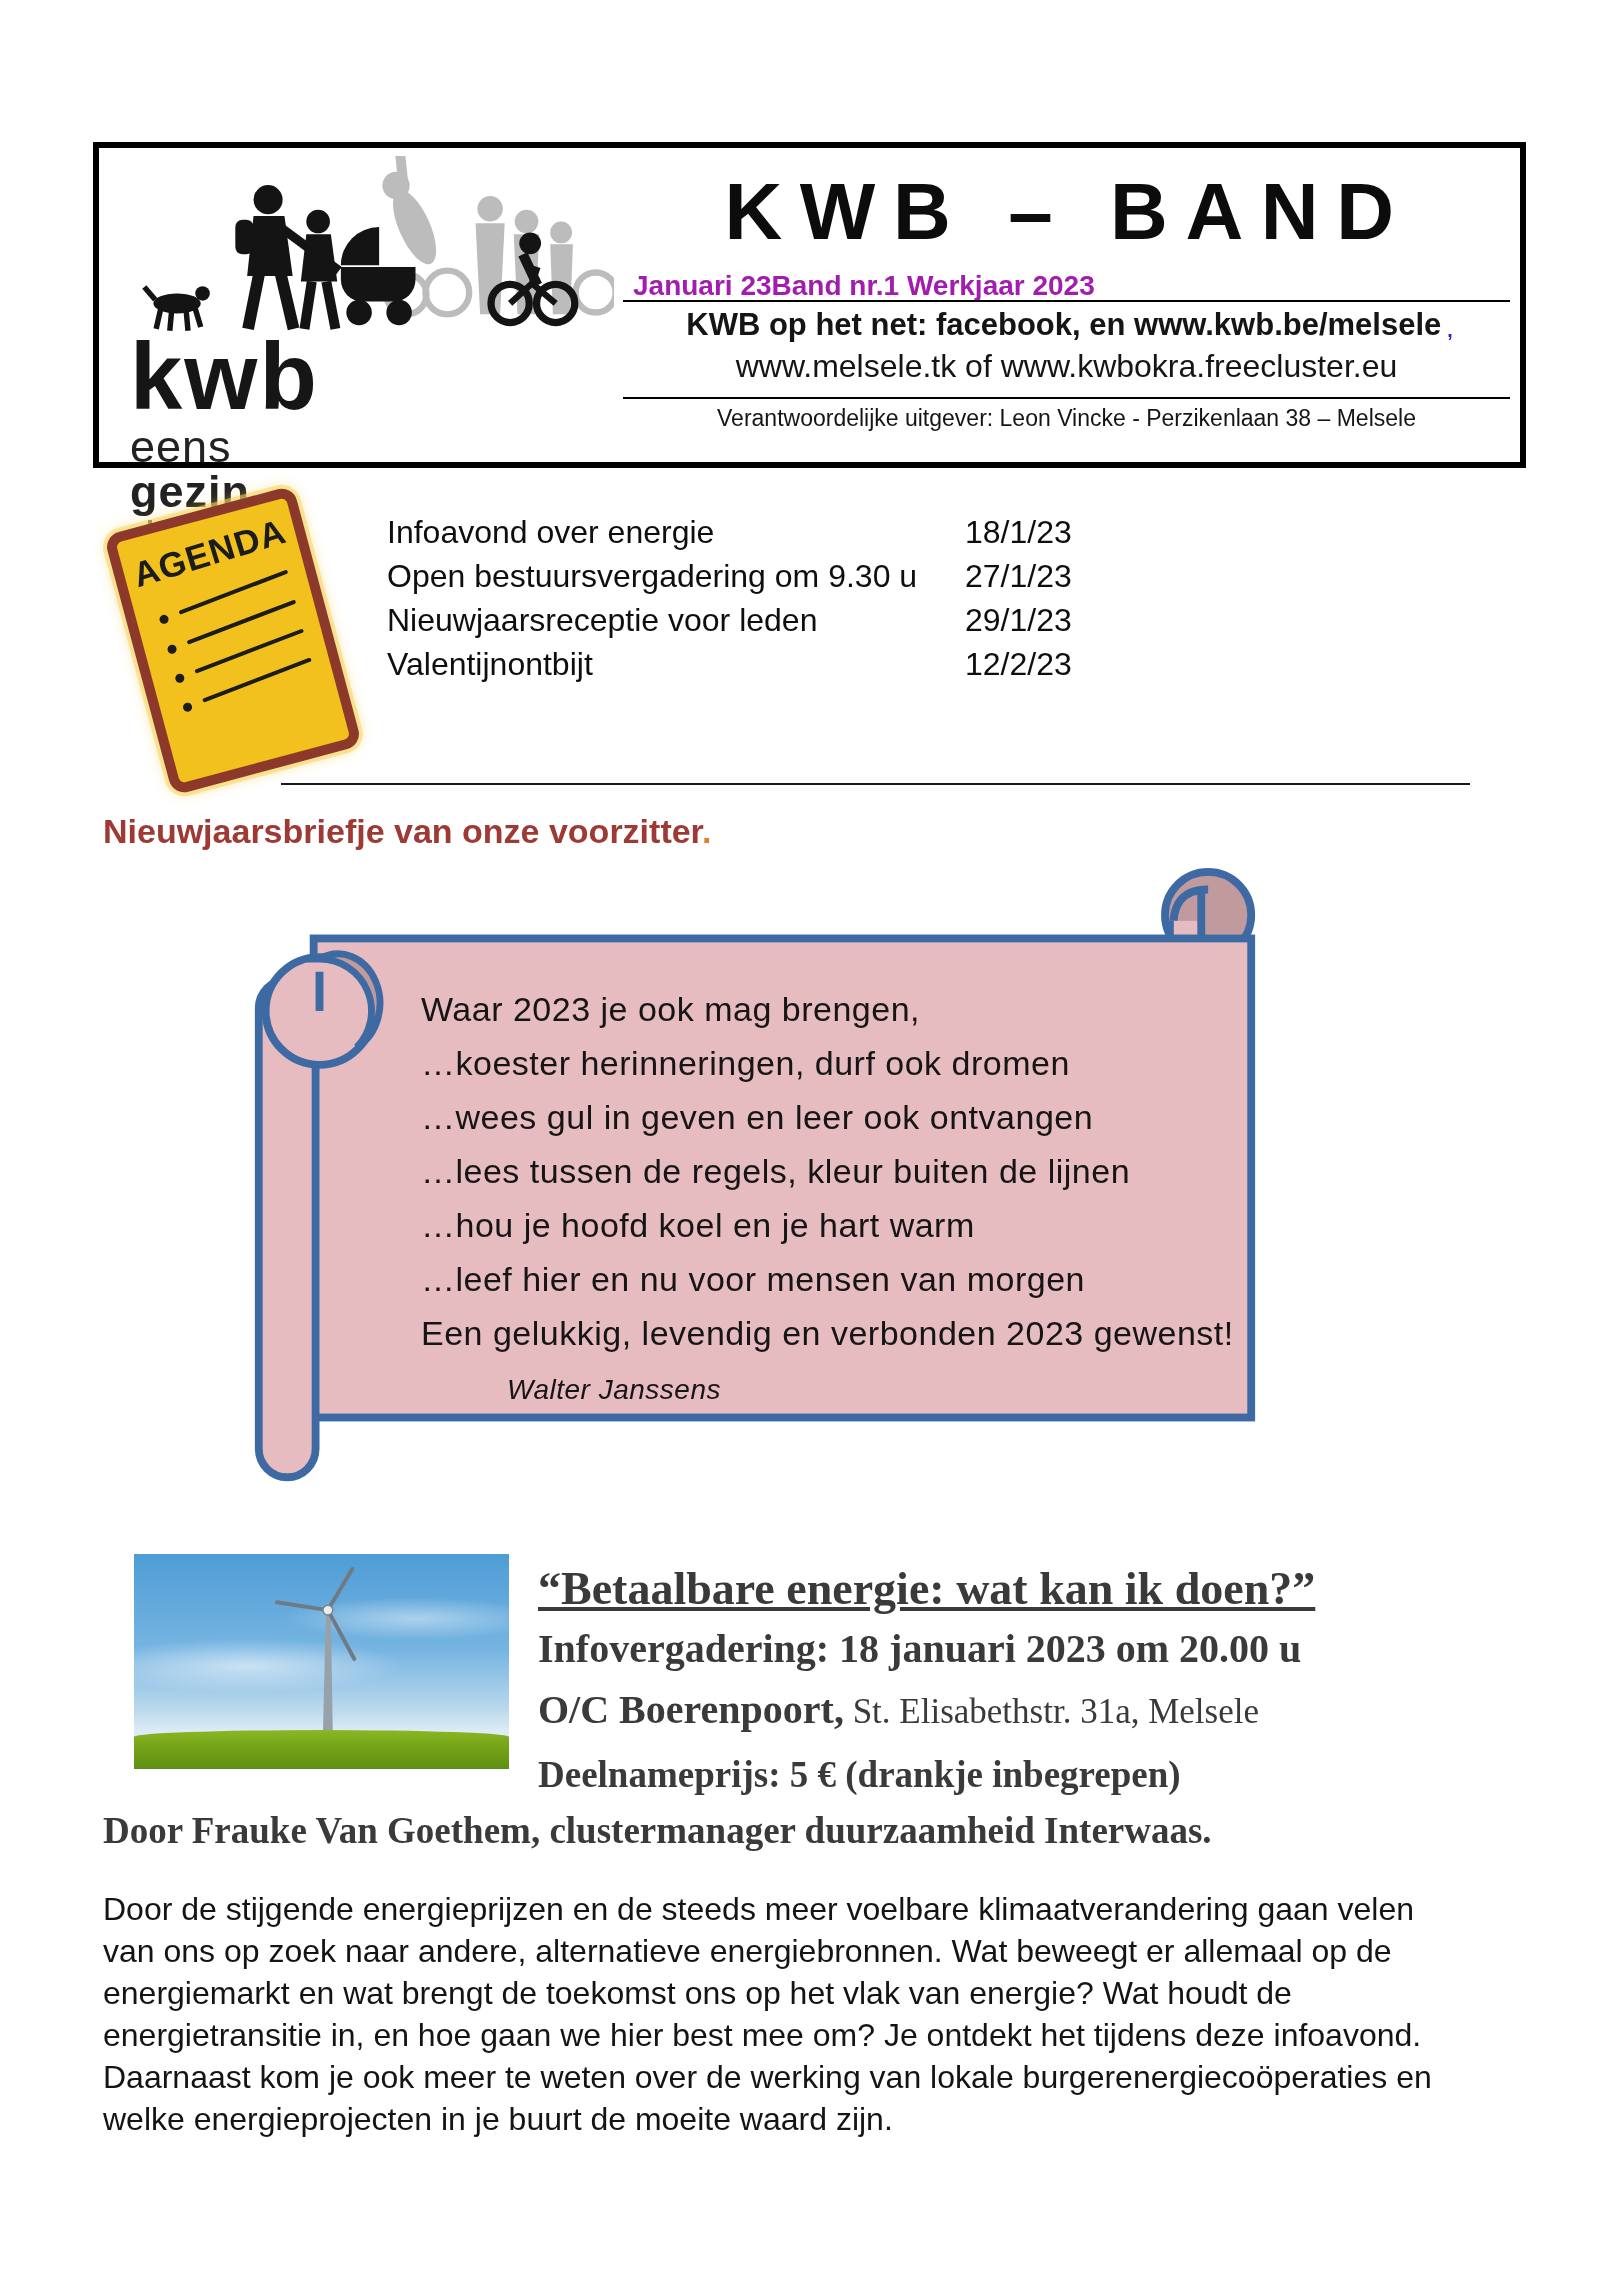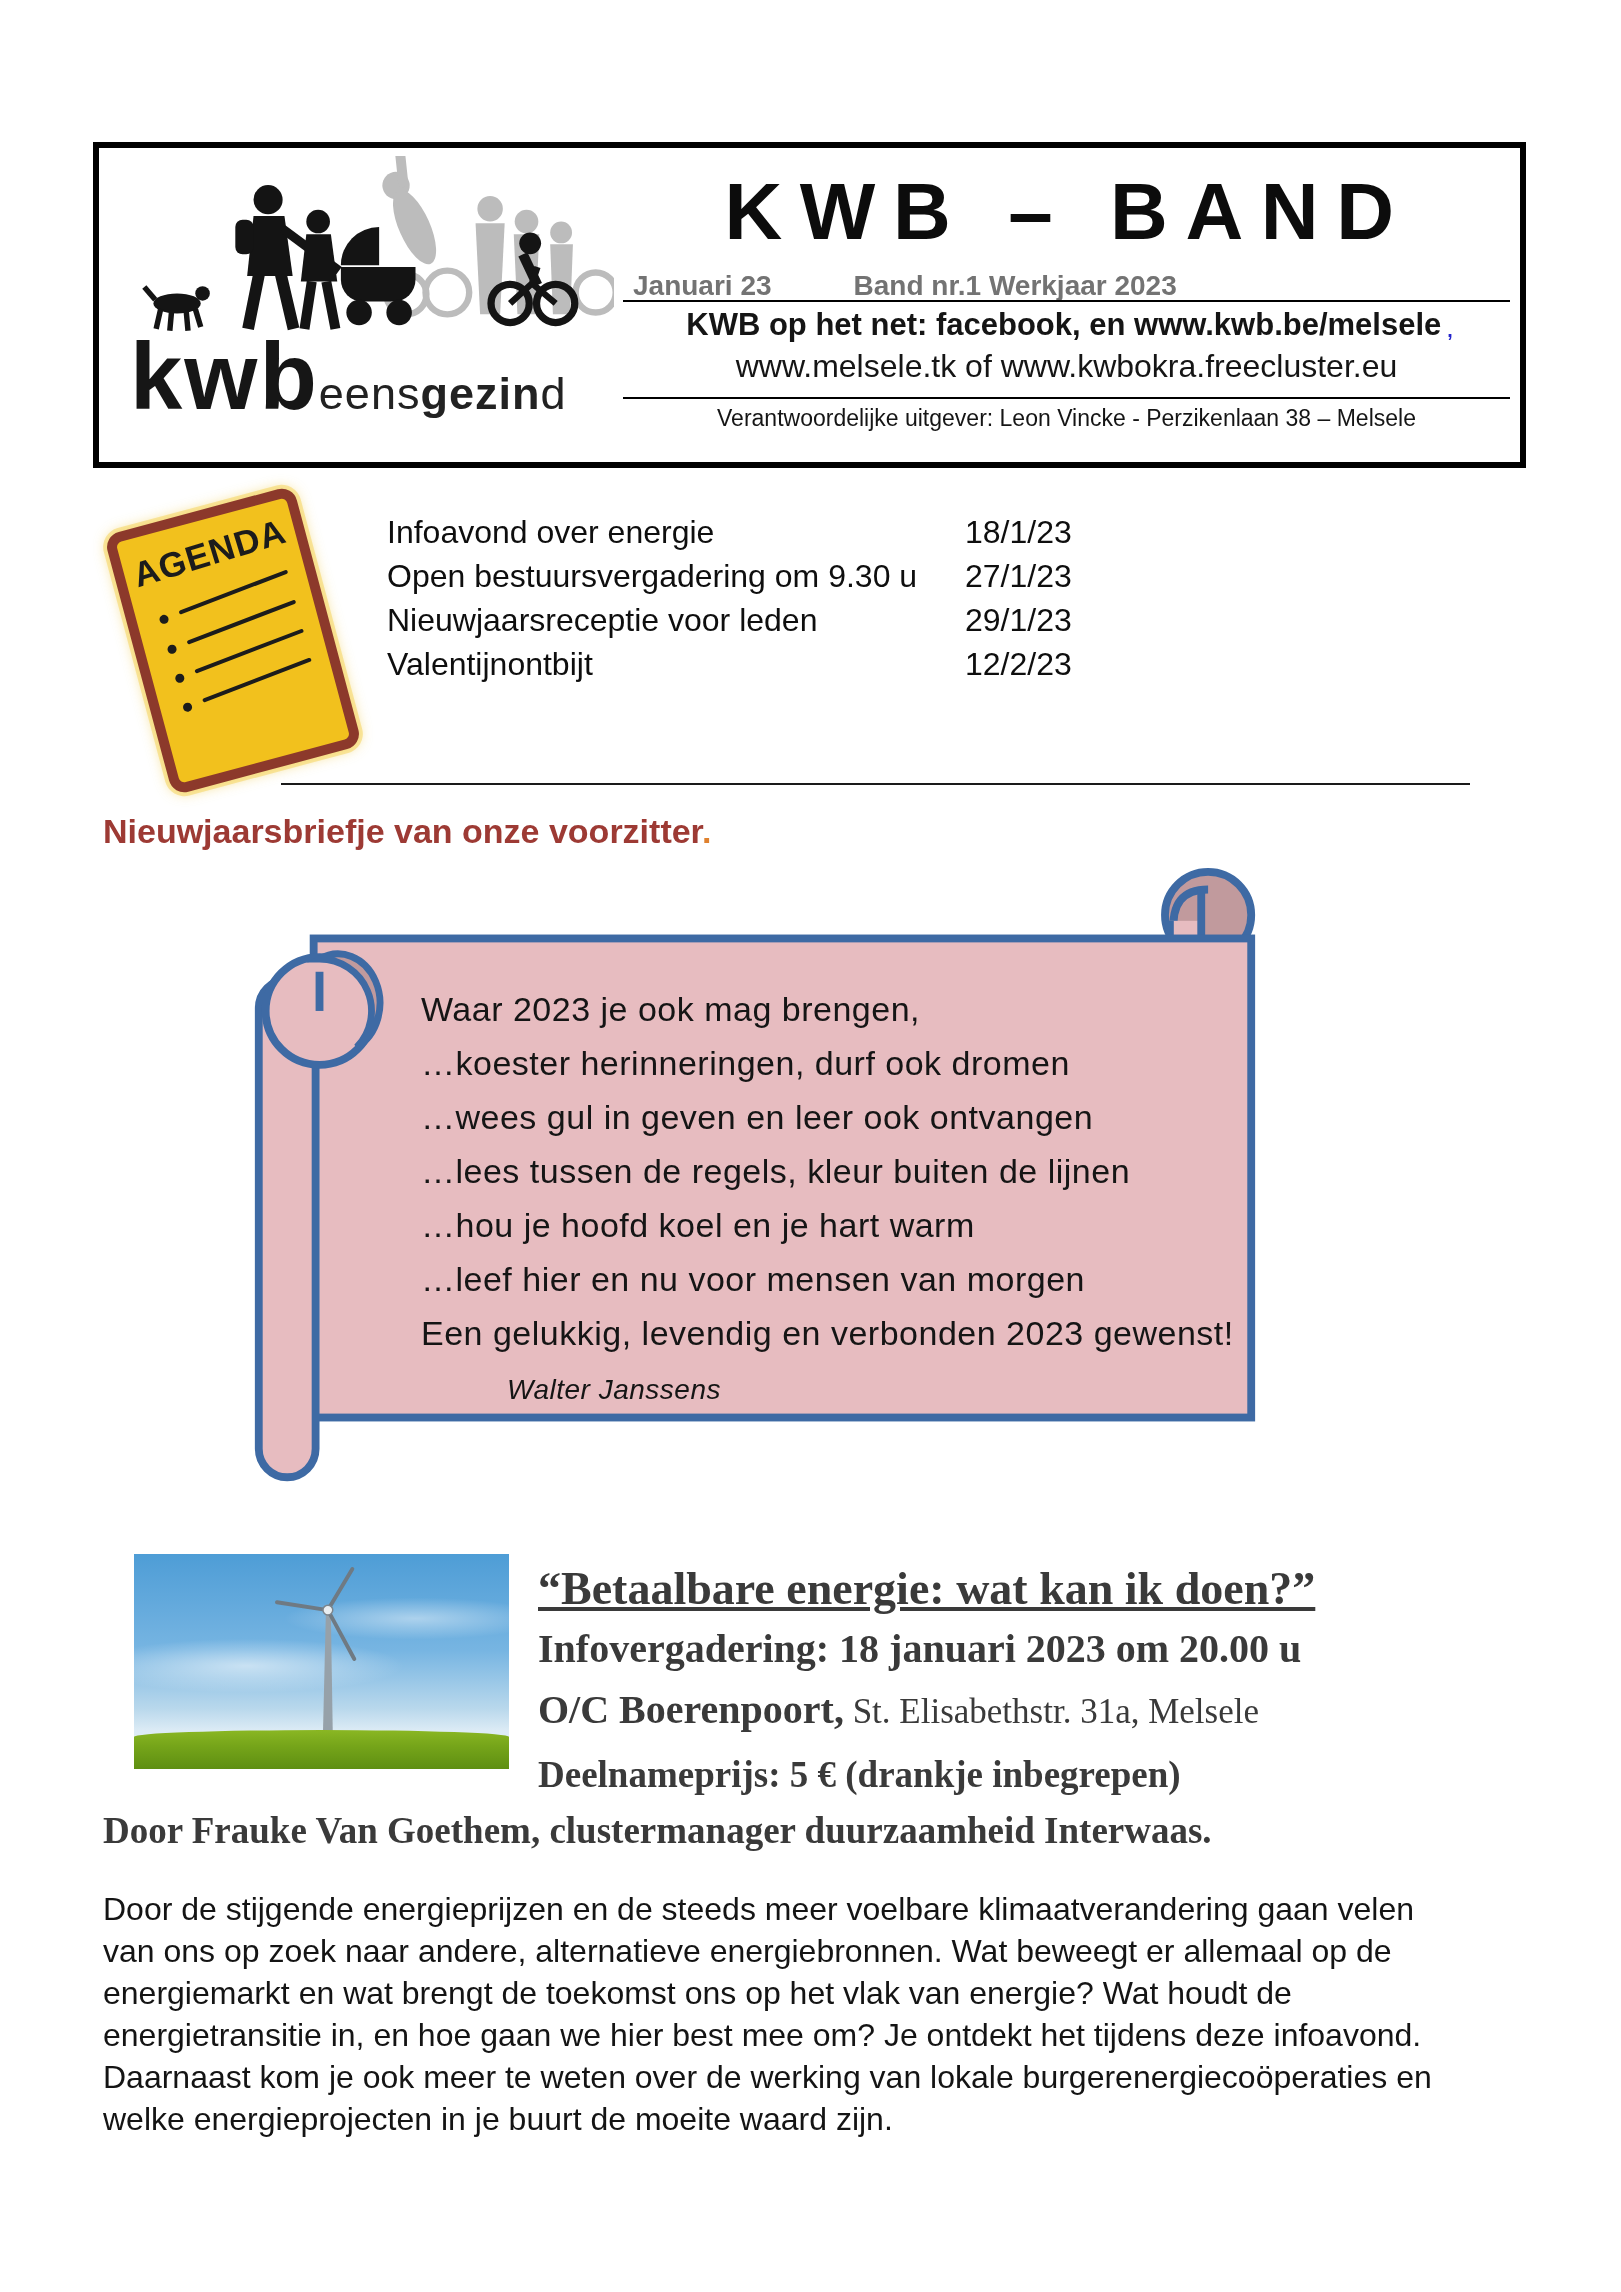--- a/index.html
+++ b/index.html
@@ -17,26 +17,26 @@
   html,body{background:#fff;}
   body{
     width:1621px;height:2293px;position:relative;overflow:hidden;
     font-family:"Liberation Sans", sans-serif;color:var(--ink);
   }
   .abs{position:absolute;}
 
   
   #header-box{left:93px;top:142px;width:1433px;height:326px;border:6.9px solid #000;background:#fff;}
   #crowd-logo{left:27.4px;top:7.8px;width:488px;height:182px;}
-  #wordmark-row{left:31px;top:182px;display:flex;align-items:baseline;}
+  #wordmark-row{left:31px;top:182px;display:flex;align-items:baseline;flex-direction:column;}
   #wordmark{font-size:94px;font-weight:700;letter-spacing:2px;line-height:1;color:#161616;}
   .tagline{font-size:45px;line-height:1;color:#222;letter-spacing:1px;}
   .tagline.bold{font-weight:700;}
   #masthead-title{left:524px;top:17.6px;width:890px;text-align:center;font-size:80px;font-weight:700;letter-spacing:17.6px;color:#0c0c0c;white-space:nowrap;}
-  #issue-row{left:534px;top:122px;display:flex;gap:82px;font-size:28px;font-weight:700;color:#737373;text-align:center;}
+  #issue-row{left:534px;top:122px;display:flex;font-size:28px;font-weight:700;color:#a21caf;text-align:center;}
   .hr1{left:524px;top:152px;width:887px;border-top:2.9px solid #000;height:0;}
   #net-line1{left:524px;top:159px;width:887px;text-align:center;font-size:31px;color:#151515;white-space:nowrap;font-weight:bold;}
   #net-line2{left:524px;top:200px;width:887px;text-align:center;font-size:32px;color:#151515;}
   .link-mark{color:var(--link-blue);text-decoration:underline;font-size:19.6px;vertical-align:baseline;position:relative;top:2px;left:5.9px;}
   .hr2{left:524px;top:249px;width:887px;border-top:2px solid #000;height:0;}
   #publisher-line{left:524px;top:257px;width:887px;text-align:center;font-size:23px;color:#151515;}
 
   
   #agenda-icon{left:135px;top:506px;width:196px;height:269px;transform:rotate(-15deg);
     background:var(--agenda-yellow);border:10.8px solid var(--agenda-border);border-radius:15.7px;

